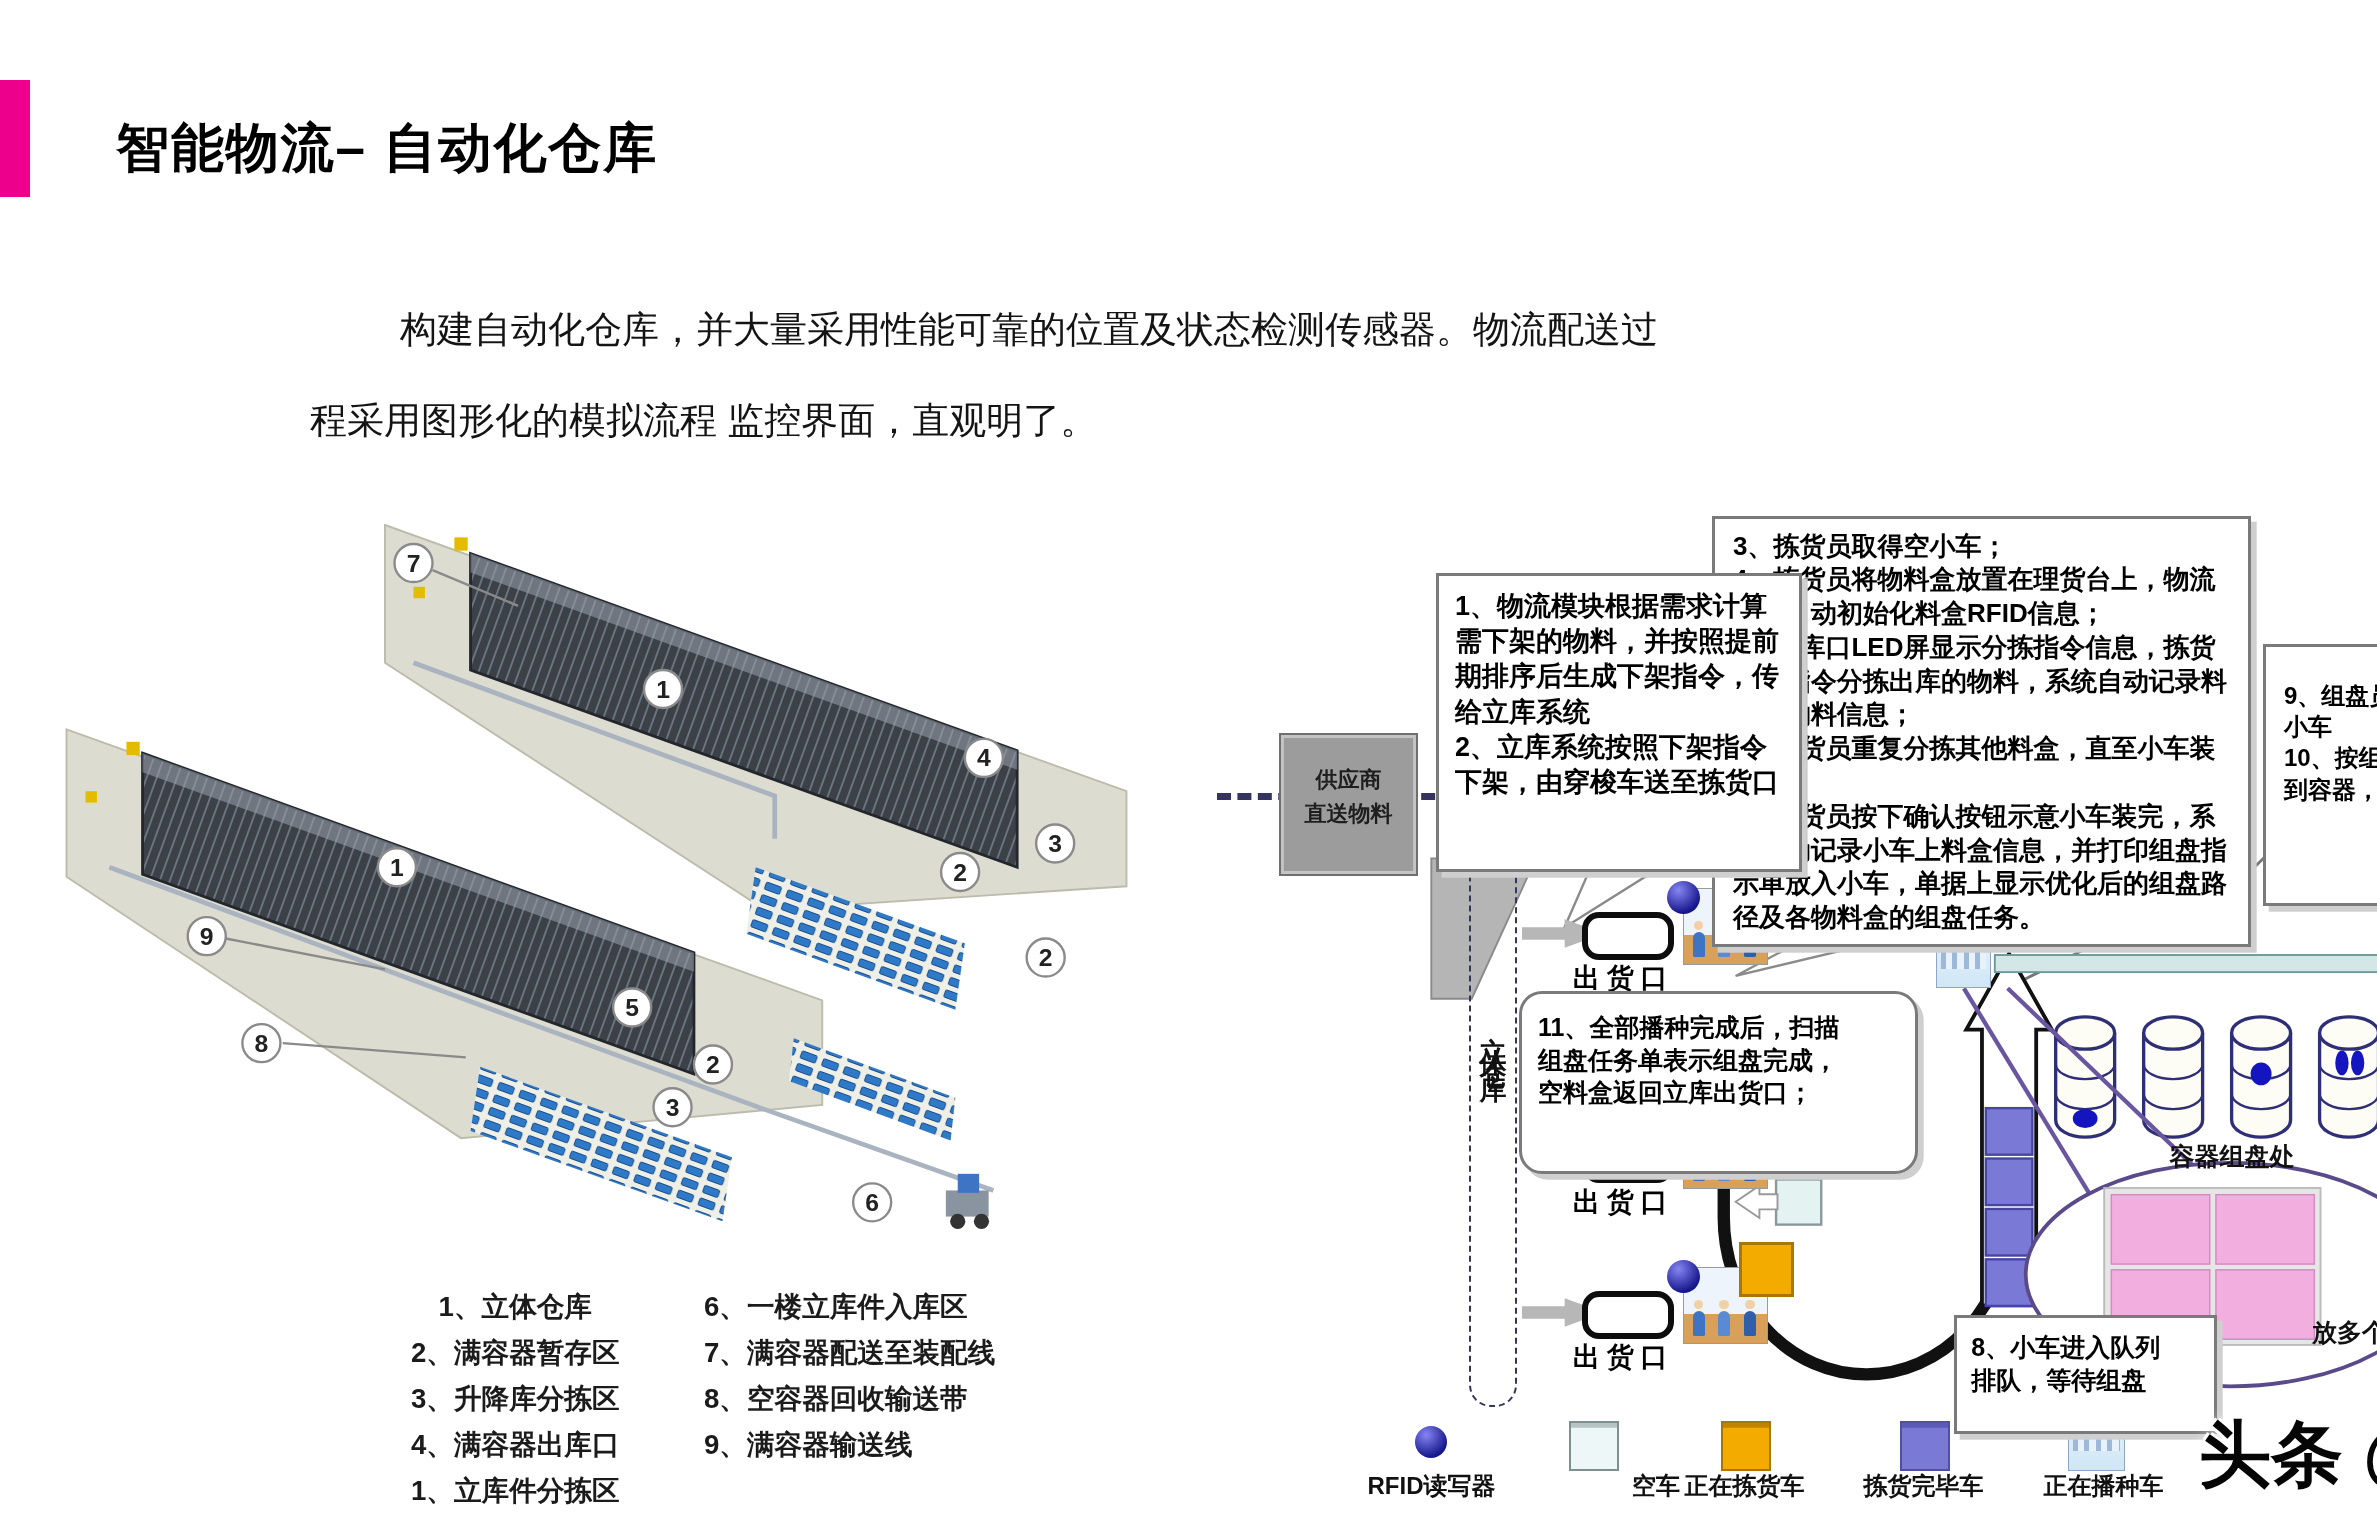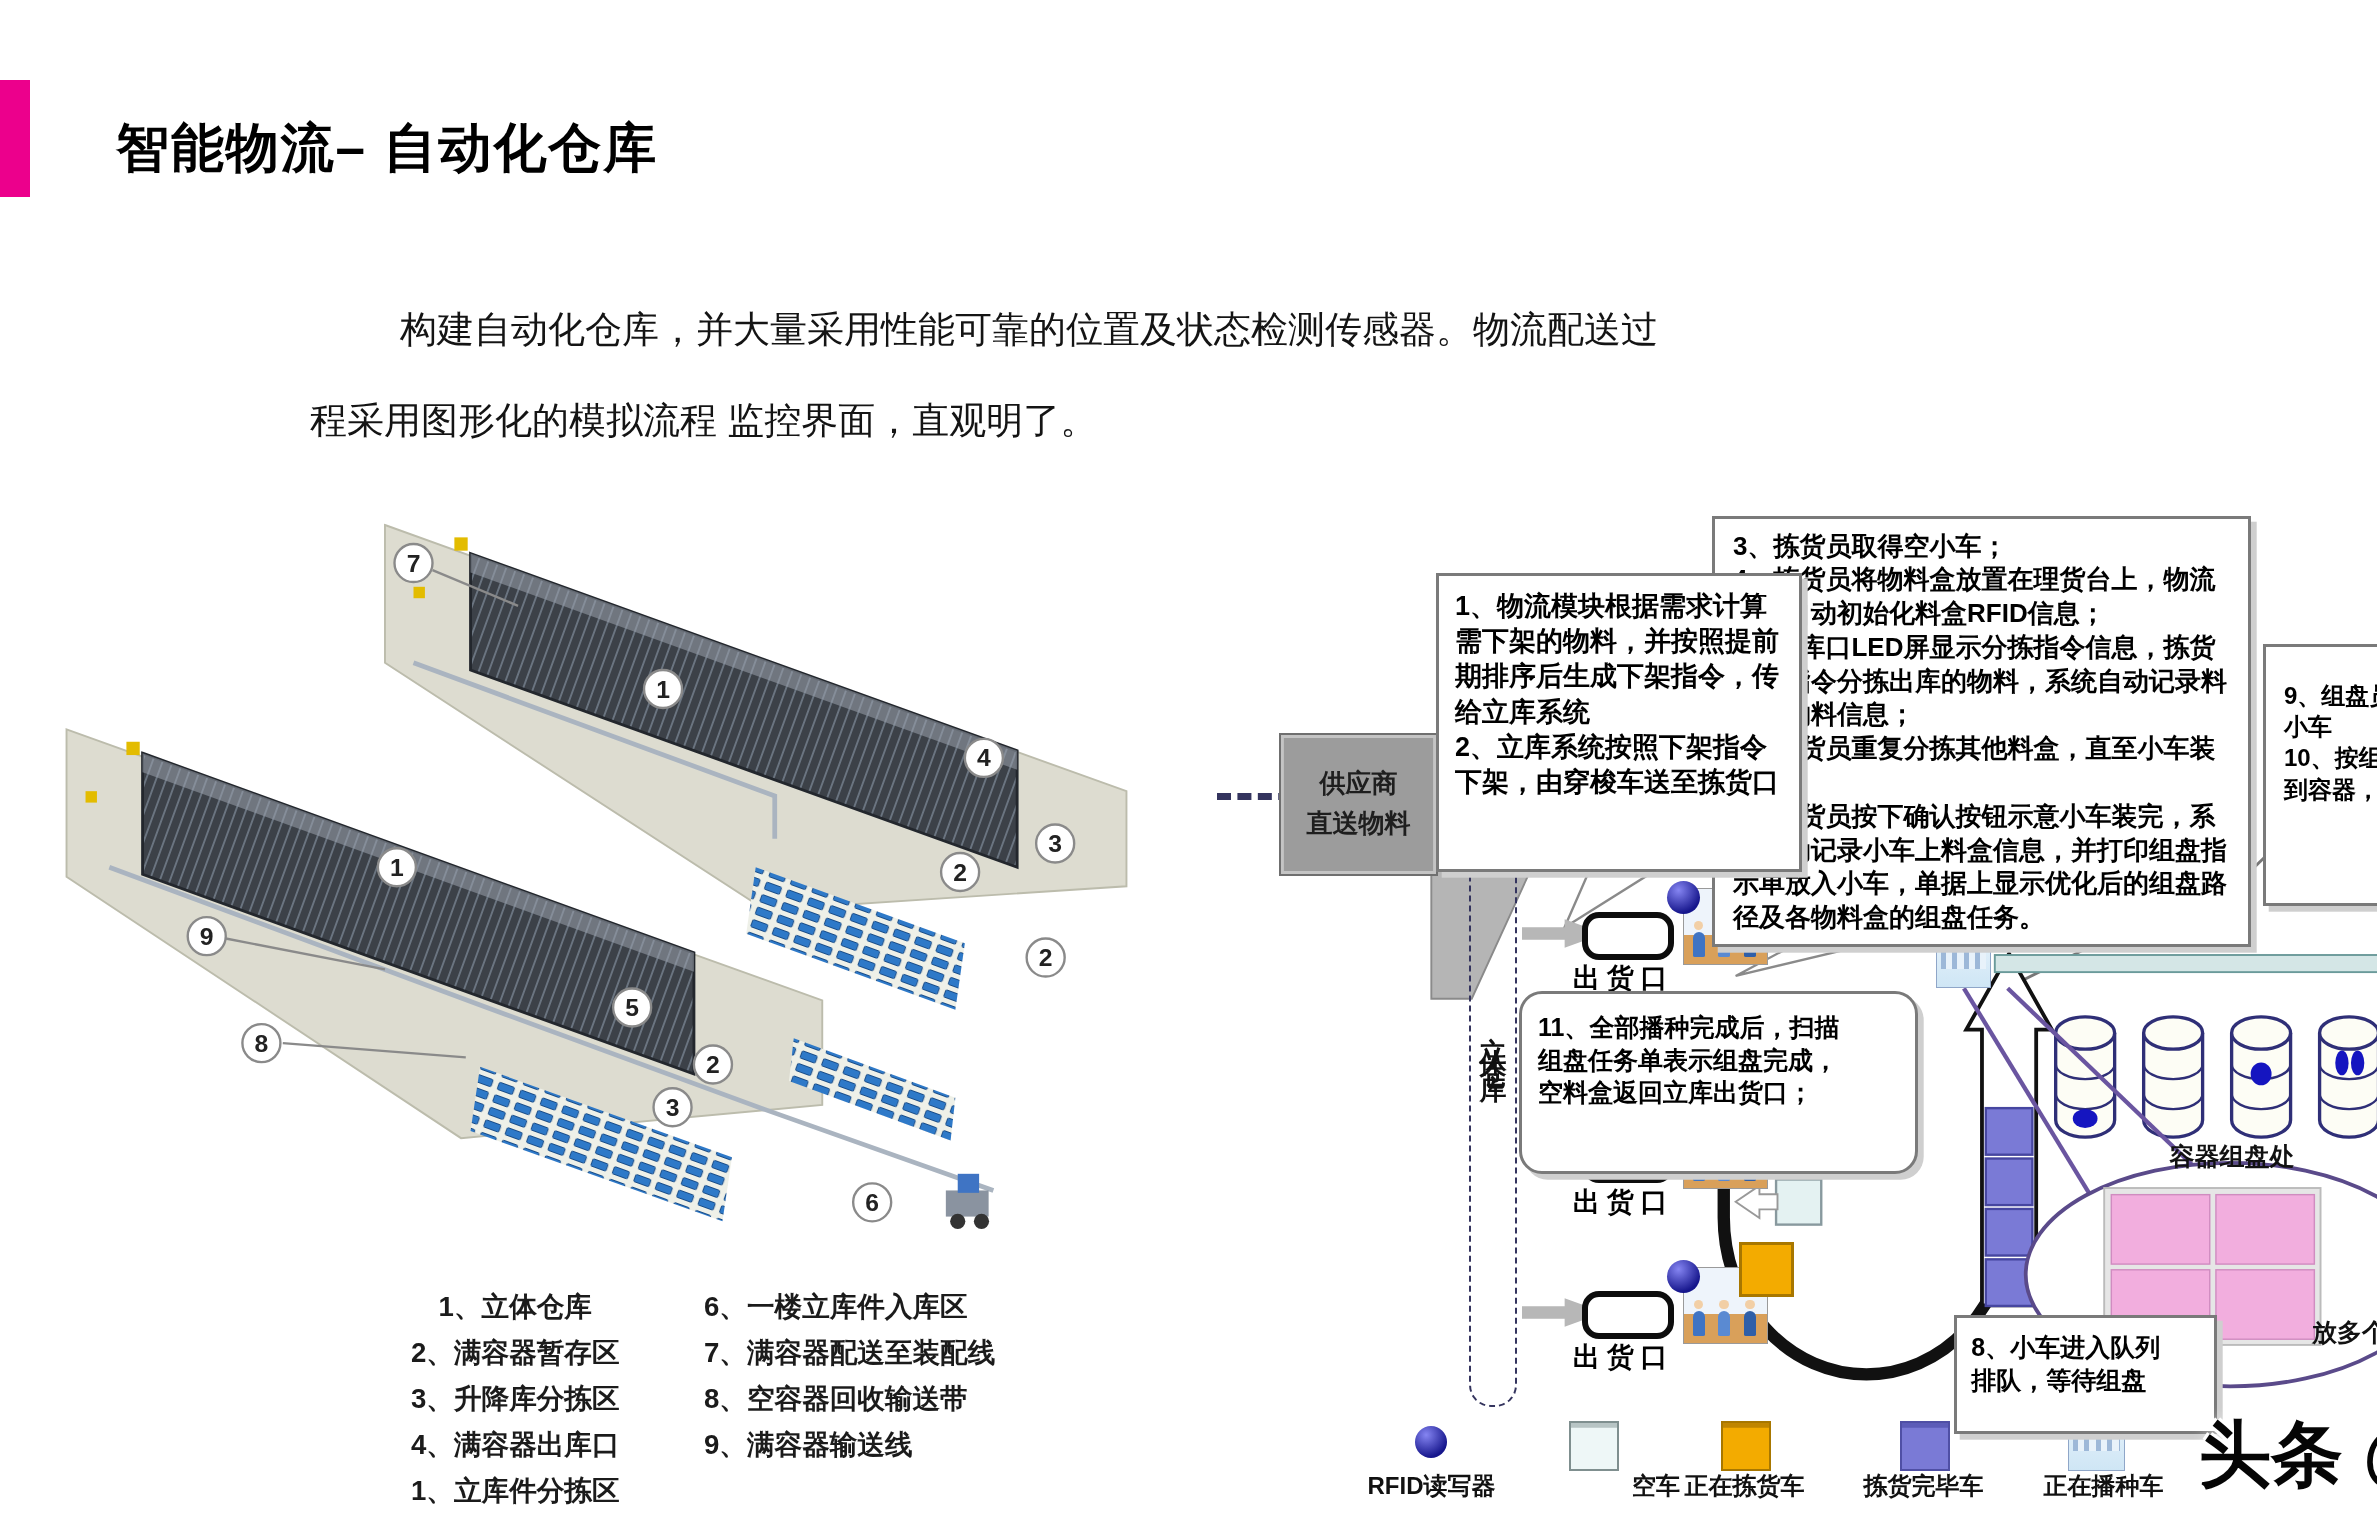--- a/index.html
+++ b/index.html
@@ -28,23 +28,23 @@
   
   .callout{position:absolute;background:#fff;border:3.8px solid #7a7a7a;box-shadow:5.7px 5.7px 0 #cfcfcf;
            font-weight:bold;color:#000;white-space:pre-line;line-height:1.3;z-index:30;}
   #box-s1-2{left:1436px;top:573px;width:328px;height:266px;padding:13.3px 16px;font-size:27px;}
   #box-s3-7{left:1712px;top:516px;width:497px;height:404px;padding:10.5px 18px;font-size:26px;z-index:29;}
   #box-s9-10{left:2263px;top:644px;width:354px;height:190px;padding:33px 18px;font-size:24px;}
   #box-s11{left:1519px;top:991px;width:361px;height:143px;padding:17px 16px;font-size:25px;z-index:31;border-radius:23px;}
   #box-s8{left:1954px;top:1315px;width:228px;height:86px;padding:13.3px 14.3px;font-size:25px;z-index:31;}
 
   #supplier-line{left:1217px;top:793px;width:259px;height:0;border-top:7.6px dashed #34345e;z-index:4;}
-  #supplier-box{left:1279px;top:733px;width:159px;height:143px;background:#9c9c9c;border:2.9px solid #6f6f6f;
+  #supplier-box{left:1279px;top:733px;width:139px;height:143px;background:#9c9c9c;border:2.9px solid #6f6f6f;
                 box-shadow:inset 0 0 0 2.9px #c4c4c4;z-index:5;text-align:center;
-                font-size:26px;font-weight:bold;color:#1e1e1e;line-height:1.55;padding-top:27.6px;box-sizing:border-box;}
+                font-size:22px;font-weight:bold;color:#1e1e1e;line-height:1.55;padding-top:27.6px;box-sizing:border-box;}
   #asrs-rect{left:1469px;top:782px;width:44px;height:621px;border:2.9px dashed #34345e;border-radius:22px;z-index:6;}
   #asrs-label{left:1475px;top:1015px;writing-mode:vertical-rl;text-orientation:upright;
               font-size:27px;font-weight:bold;letter-spacing:12.4px;color:#111;z-index:7;}
 
   .s-arrow{position:absolute;left:1522px;width:82px;height:31px;background:#b7b7b7;z-index:8;
            clip-path:polygon(0 30%,52% 30%,52% 4%,100% 50%,52% 96%,52% 70%,0 70%);}
   .outlet-box{position:absolute;left:1582px;width:80px;height:36px;background:#fff;border:6.2px solid #0d0d0d;
               border-radius:17px;z-index:9;}
   .outlet-label{position:absolute;left:1573px;width:133px;font-size:27px;font-weight:bold;letter-spacing:6.7px;
                 color:#000;z-index:8;}

